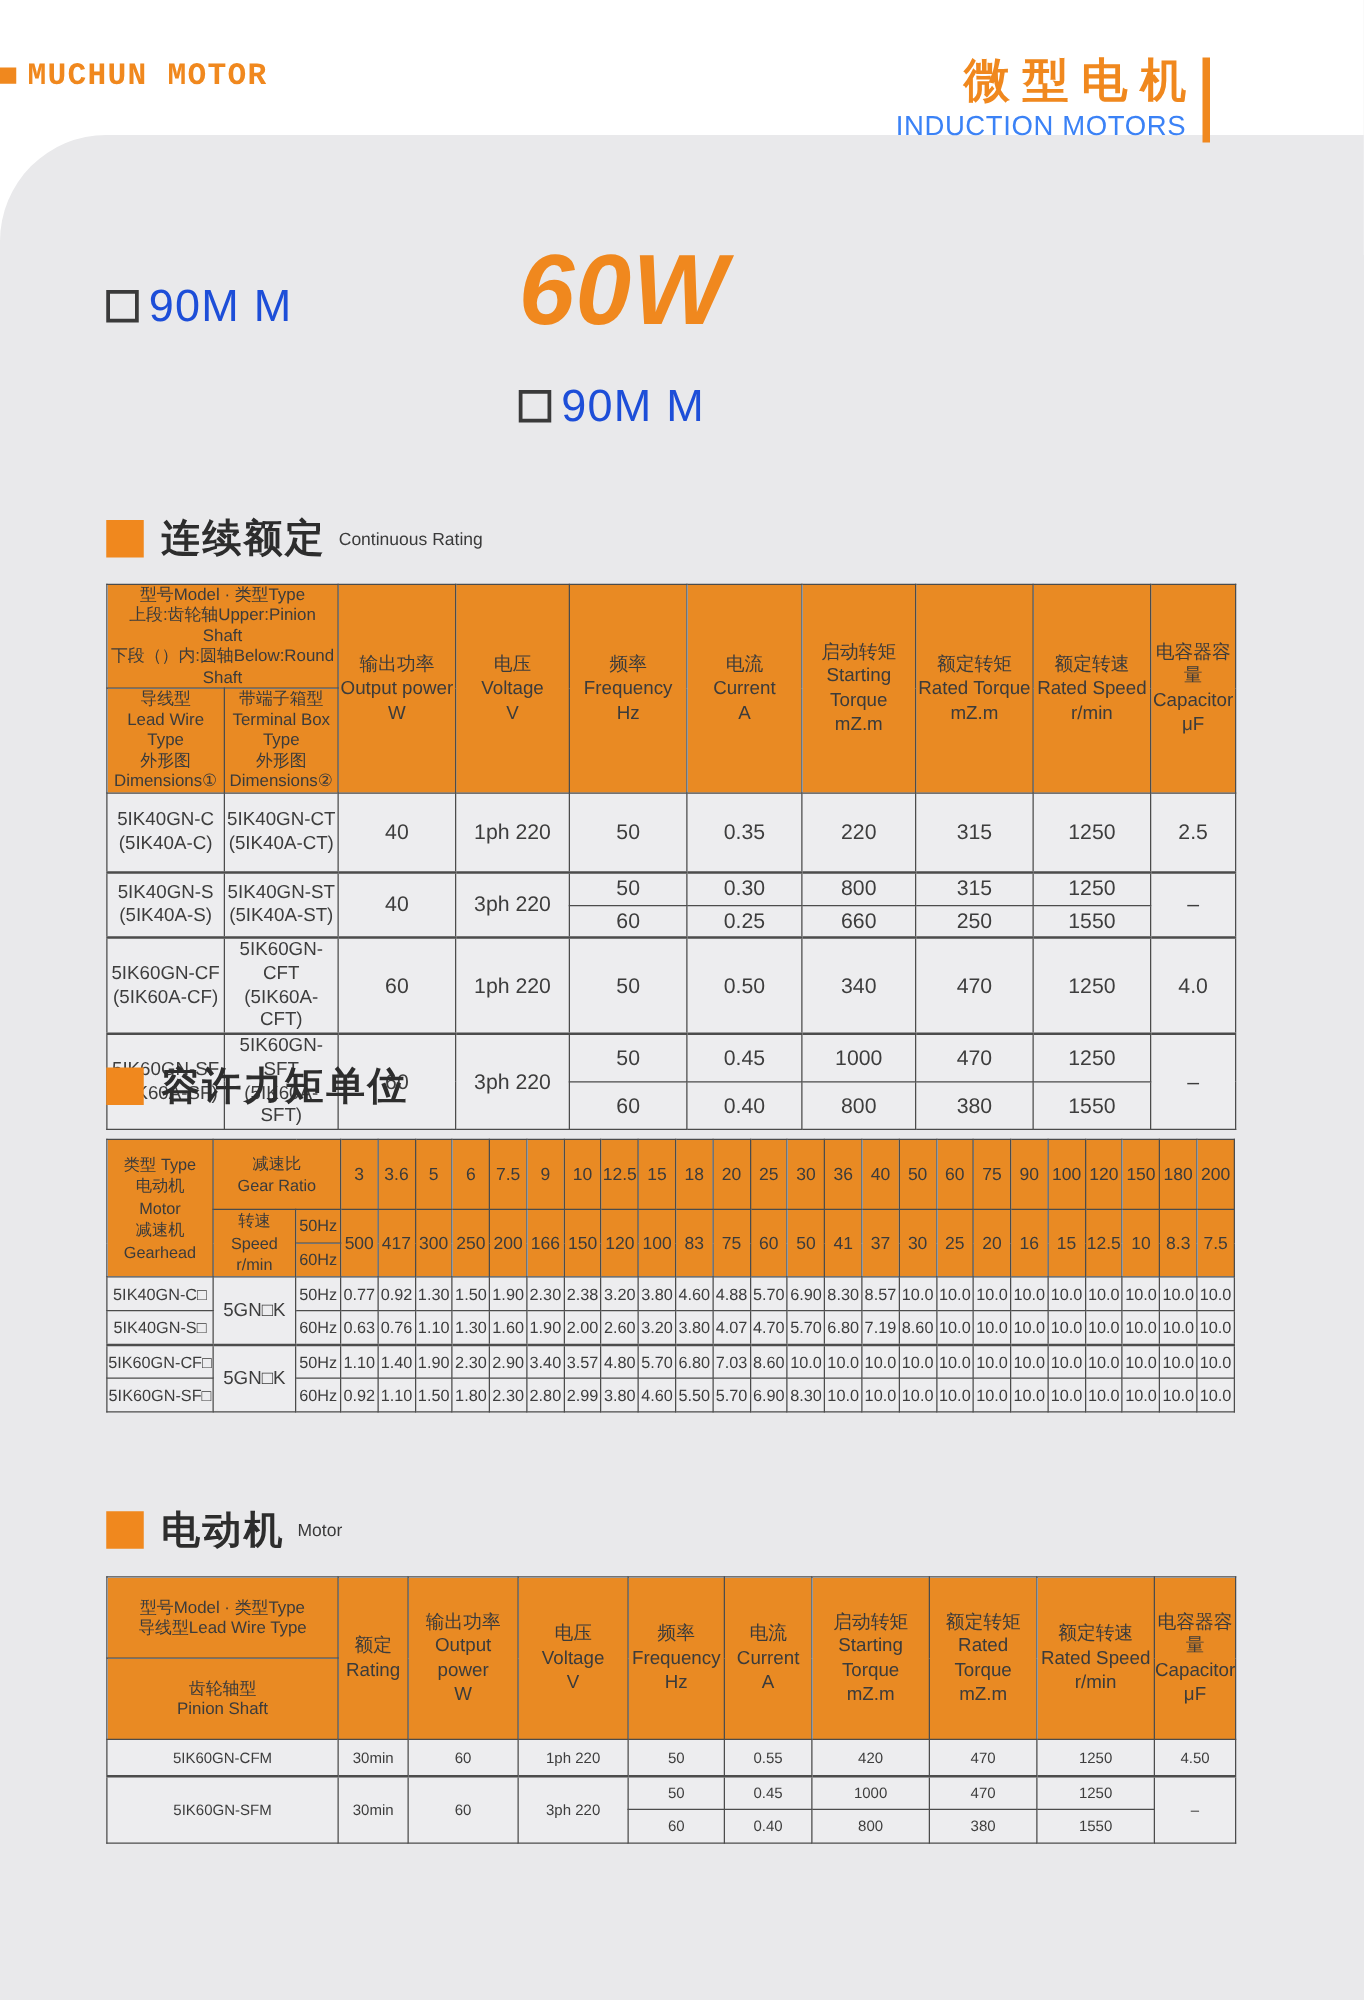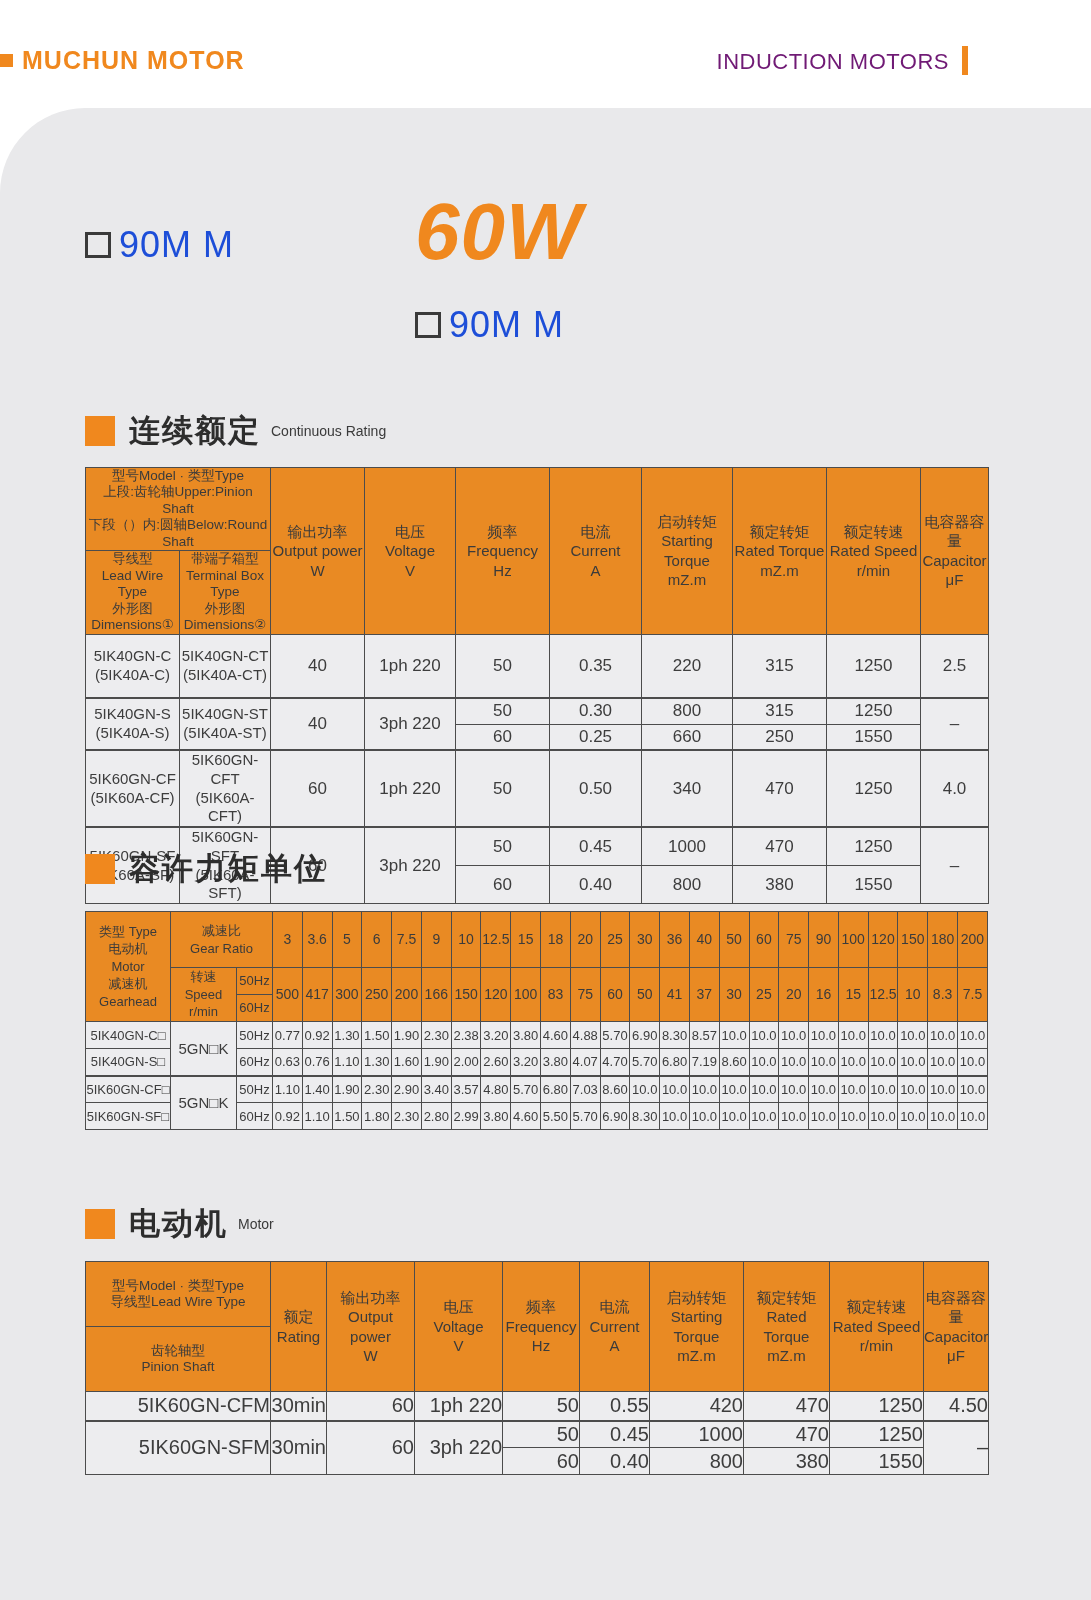--- a/index.html
+++ b/index.html
@@ -7,29 +7,29 @@
   body {
     width:1091px; height:1600px; position:relative; overflow:hidden;
     background:#ffffff; color:#3d3d3d;
     font-family:"Liberation Sans","DejaVu Sans",sans-serif;
   }
   .card {
     position:absolute; left:0; top:108px; width:1091px; height:1492px;
     background:#E9E9EB; border-top-left-radius:85px;
   }
   
-  .brand { position:absolute; left:0; top:46px; display:flex; align-items:center; }
+  .brand { position:absolute; left:0; top:46px; display:flex; align-items:center;font-family:Liberation Mono, monospace; }
   .brand-bullet { width:13px; height:13px; background:#F0881E; margin-right:9px; }
   .brand-name { color:#F0881E; font-size:25px; font-weight:bold; letter-spacing:1px; }
   .product {
     position:absolute; top:46px; right:123px; text-align:right;
     padding-right:13px; border-right:6px solid #F0881E;
   }
   .product-cn { font-size:37px; font-weight:bold; color:#F0881E; letter-spacing:10px; margin-right:-10px; line-height:1.05; }
-  .product-en { font-size:22px; color:#701a75; margin-top:3px; letter-spacing:0.5px; }
+  .product-en { font-size:22px; color:#3b82f6; margin-top:3px; letter-spacing:0.5px; }
   
   .watts { position:absolute; left:85px; top:192px; width:800px; height:170px; }
   .watt-block { position:absolute; top:0; }
   .watt-block.b40 { left:0; }
   .watt-block.b60 { left:330px; }
   .watt { font-size:80px; font-style:italic; font-weight:bold; color:#F0881E; letter-spacing:1px; line-height:1; }
   .frame-size { margin-top:32px; font-size:36px; color:#1d4ed8; display:flex; align-items:center; letter-spacing:1px; }
   .frame-square { width:26px; height:26px; border:3px solid #3a3a3a; margin-right:8px; display:inline-block; }
   
   .section { position:absolute; left:85px; }
@@ -58,33 +58,34 @@
   .t2 thead tr.hr1 { height:56px; }
   .t2 thead tr.hr2, .t2 thead tr.hr3 { height:27px; }
   .t2 thead th { font-size:14px; }
   .t2 thead th.small { font-size:13px; line-height:1.35; }
   .t2 tbody tr { height:27px; }
   .t2 tbody td { font-size:13px; }
   .t2 td.gearhead { font-size:15px; }
   .t3 thead tr { height:65px; }
   .t3 tbody tr { height:27px; }
   .t3 tbody tr.single { height:29px; }
-  .t3 tbody td { font-size:20px;text-align:right; }
+  .t3 tbody td { font-size:12px; }
 </style>
 </head>
 <body>
 
 <div class="card"></div>
 
 <header>
   <div class="brand">
     <span class="brand-bullet"></span>
     <span class="brand-name">MUCHUN MOTOR</span>
   </div>
   <div class="product">
+    <div class="product-cn">微型电机</div>
     <div class="product-en">INDUCTION MOTORS</div>
   </div>
 </header>
 
 <div class="watts">
   <div class="watt-block b40">
     <div class="frame-size">
       <span class="frame-square"></span>
       <span>90M M</span>
     </div>

